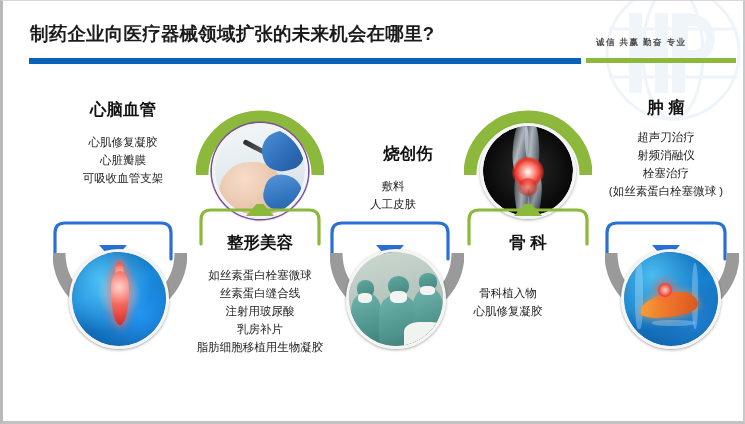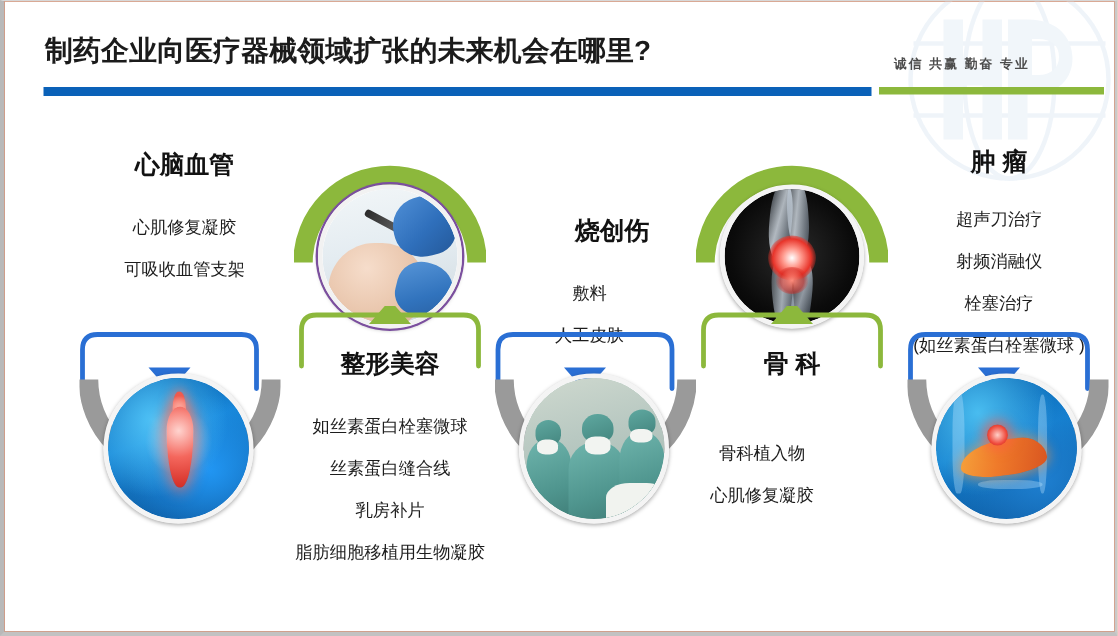--- a/index.html
+++ b/index.html
@@ -88,21 +88,21 @@
     white-space: nowrap;
   }
   .cat-list {
     position: absolute;
     text-align: center;
     font-size: 11.5px;
     color: #1d1d1d;
     line-height: 18px;
     white-space: nowrap;
   }
-  .cat-list div { white-space: nowrap; margin-top: 10px; }
+  .cat-list div { white-space: nowrap; }
 
   
   .photo {
     position: absolute;
     border-radius: 50%;
     overflow: hidden;
     border: 3px solid #f4f4f4;
     box-shadow: 0 1px 3px rgba(0,0,0,.35);
     box-sizing: border-box;
   }
@@ -289,20 +289,21 @@
 
     <div class="hdr-title">制药企业向医疗器械领域扩张的未来机会在哪里?</div>
     <div class="hdr-slogan">诚信  共赢  勤奋  专业</div>
     <div class="rule-blue"></div>
     <div class="rule-green"></div>
 
     <div class="node">
       <div class="cat-title" style="left:40px; top:98px; width:160px;">心脑血管</div>
       <div class="cat-list" style="left:25px; top:132px; width:190px;">
         <div>心肌修复凝胶</div>
+        <div>心脏瓣膜</div>
         <div>可吸收血管支架</div>
       </div>
 
       <svg class="bracket" style="left:50px; top:218px;" width="120" height="42" viewBox="0 0 120 42">
         <path d="M2 40 V14 Q2 4 12 4 H108 Q118 4 118 14 V40" fill="none" stroke="#2a6fd4" stroke-width="3.2" stroke-linecap="round"></path>
         <path d="M46 26 H74 L60 42 Z" fill="#2a6fd4"></path>
       </svg>
 
       <svg class="arc" style="left:50px; top:248px;" width="134" height="102" viewBox="0 0 134 102">
         <path d="M6 4 A61 61 0 0 0 128 4" fill="none" stroke="#9a9a9a" stroke-width="13"></path>
@@ -335,20 +336,21 @@
 
       <svg class="bracket" style="left:196px; top:203px;" width="122" height="42" viewBox="0 0 122 42">
         <path d="M2 40 V16 Q2 6 12 6 H110 Q120 6 120 16 V40" fill="none" stroke="#8cb83c" stroke-width="3.2" stroke-linecap="round"></path>
         <path d="M47 12 H75 L61 -4 Z" fill="#8cb83c"></path>
       </svg>
 
       <div class="cat-title" style="left:177px; top:231px; width:160px;">整形美容</div>
       <div class="cat-list" style="left:157px; top:265px; width:200px;">
         <div>如丝素蛋白栓塞微球</div>
         <div>丝素蛋白缝合线</div>
+        <div>注射用玻尿酸</div>
         <div>乳房补片</div>
         <div>脂肪细胞移植用生物凝胶</div>
       </div>
     </div>
 
     <div class="node">
       <div class="cat-title" style="left:330px; top:142px; width:150px;">烧创伤</div>
       <div class="cat-list" style="left:315px; top:176px; width:150px;">
         <div>敷料</div>
         <div>人工皮肤</div>

